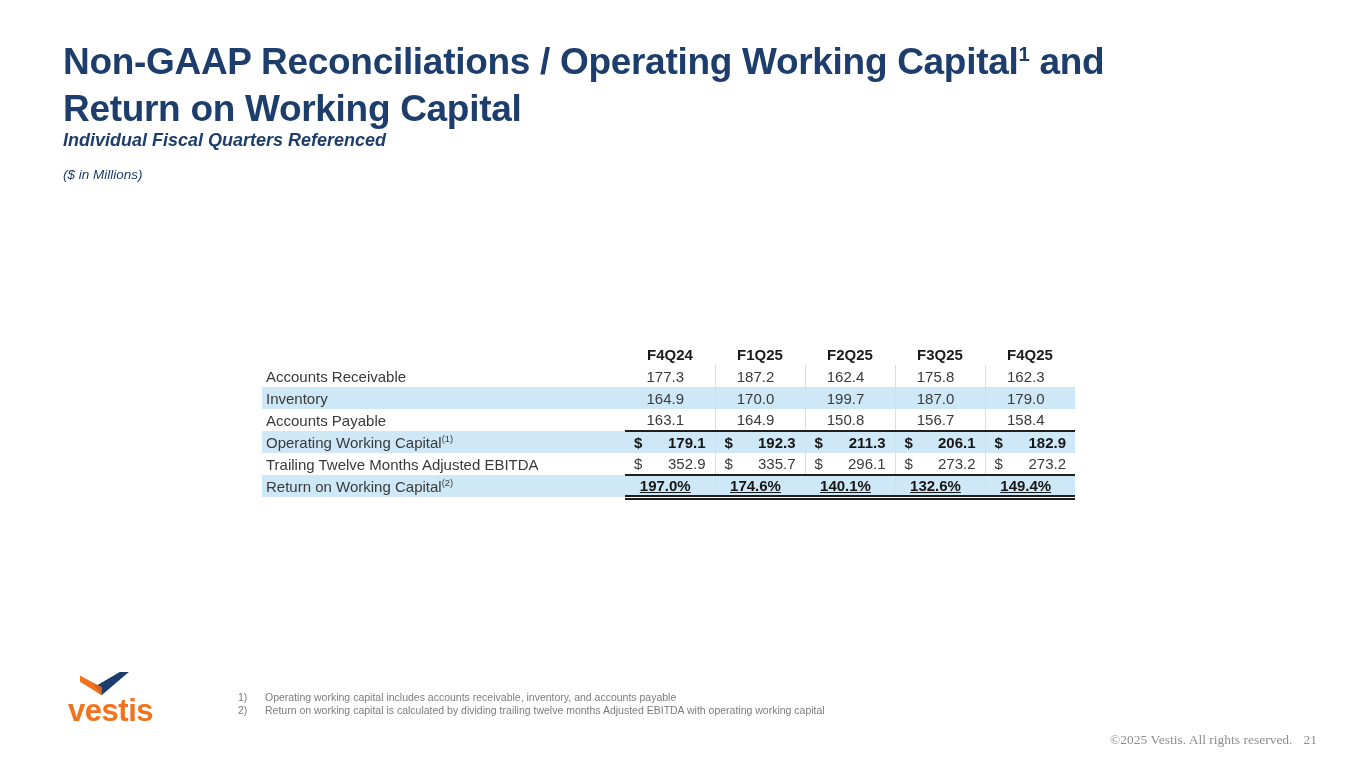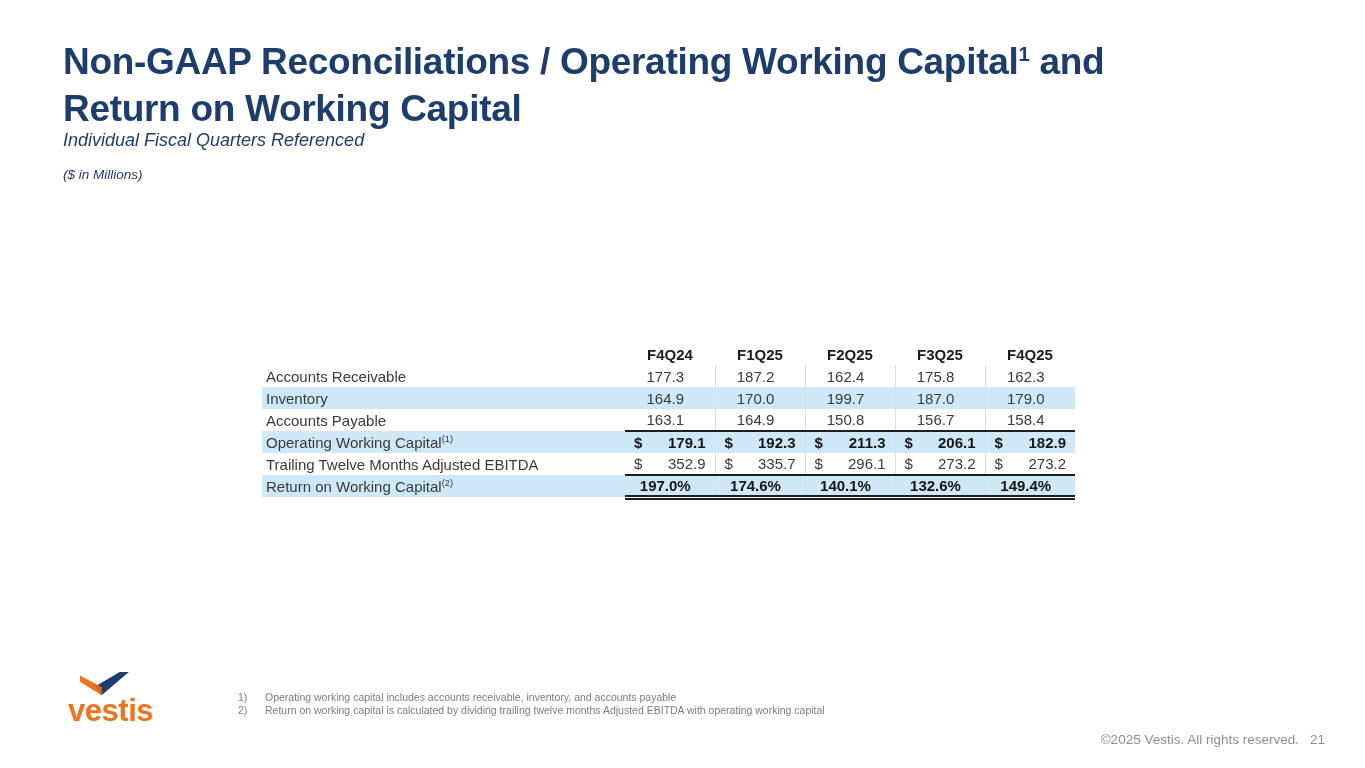--- a/index.html
+++ b/index.html
@@ -18,21 +18,21 @@
     position:relative;width:1365px;height:768px;background:#ffffff;overflow:hidden;
   }
   
   .title{
     position:absolute;left:63px;top:30px;width:1250px;
     color:var(--navy);font-weight:700;font-size:37px;line-height:47px;letter-spacing:-0.3px;margin-top:8px;
   }
   .title sup{font-size:55%;line-height:0;vertical-align:super;}
   .subtitle{
     position:absolute;left:63px;top:130px;
-    color:var(--navy);font-weight:400;font-style:italic;font-size:18px;
+    color:var(--navy);font-weight:700;font-style:italic;font-size:18px;
   }
   .units-note{
     position:absolute;left:63px;top:167px;
     color:var(--navy);font-style:italic;font-size:13.5px;
   }
   
   .fin-table{
     position:absolute;left:262px;top:343px;width:813px;
     border-collapse:collapse;font-size:15px;color:var(--table-text);
   }
@@ -40,38 +40,38 @@
   .fin-table th.label-spacer{width:363px;}
   .fin-table th.col{width:90px;text-align:center;font-weight:700;color:#1a1a1a;}
   .fin-table td.label{text-align:left;padding-left:4px;}
   .fin-table td.label sup{font-size:62%;line-height:0;}
   .fin-table td.num{text-align:center;padding-right:9px;border-right:1px solid var(--separator);}
   .fin-table td.num:last-child{border-right:none;}
   .fin-table .dual{display:flex;justify-content:space-between;margin-left:9px;}
   .fin-table tr.shaded td{background:var(--band);}
   .fin-table tr.bold-vals td.num{font-weight:700;color:#161616;}
   .fin-table tr.top-border td.num{border-top:2px solid var(--dark-border);}
-  .fin-table tr.double-bottom td.num{border-bottom:5px double var(--dark-border);}
+  .fin-table tr.double-bottom td.num{border-bottom:5px double var(--dark-border);text-decoration:underline;}
   
   .footnotes{
     position:absolute;left:238px;top:691px;
     font-size:10.5px;line-height:13px;color:var(--footnote-gray);
   }
   .fn-num{display:inline-block;width:27px;}
   
   .logo{position:absolute;left:57px;top:672px;width:96px;text-align:right;}
   .logo svg{display:block;margin:0 auto;}
   .logo-text{
     font-size:31px;font-weight:700;letter-spacing:-0.5px;line-height:27px;
     color:var(--orange);
   }
   
   .footer{
-    position:absolute;right:40px;top:732px;
-    font-size:13.5px;color:var(--footer-gray);
+    position:absolute;right:48px;top:732px;
+    font-size:13.5px;color:var(--footer-gray);font-family:Liberation Serif, serif;
   }
   .footer .pg{margin-left:11px;}
 </style>
 </head>
 <body>
 
 <div class="slide">
 
   <h1 class="title"><span>Non-GAAP Reconciliations / Operating Working Capital</span><sup>1</sup><span> and</span><br><span>Return on Working Capital</span></h1>
 

